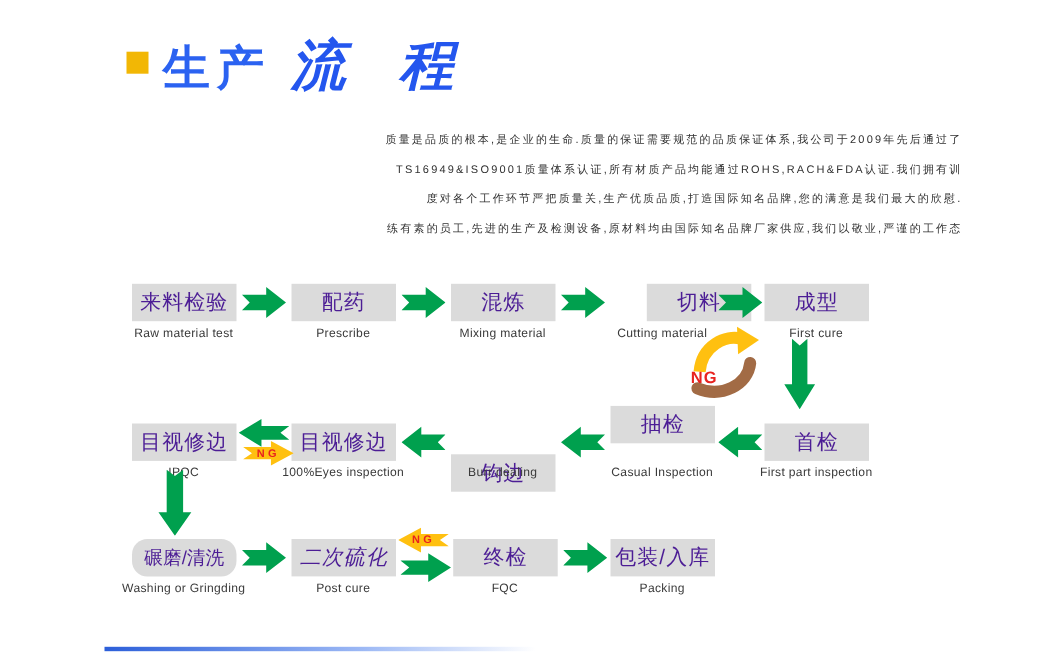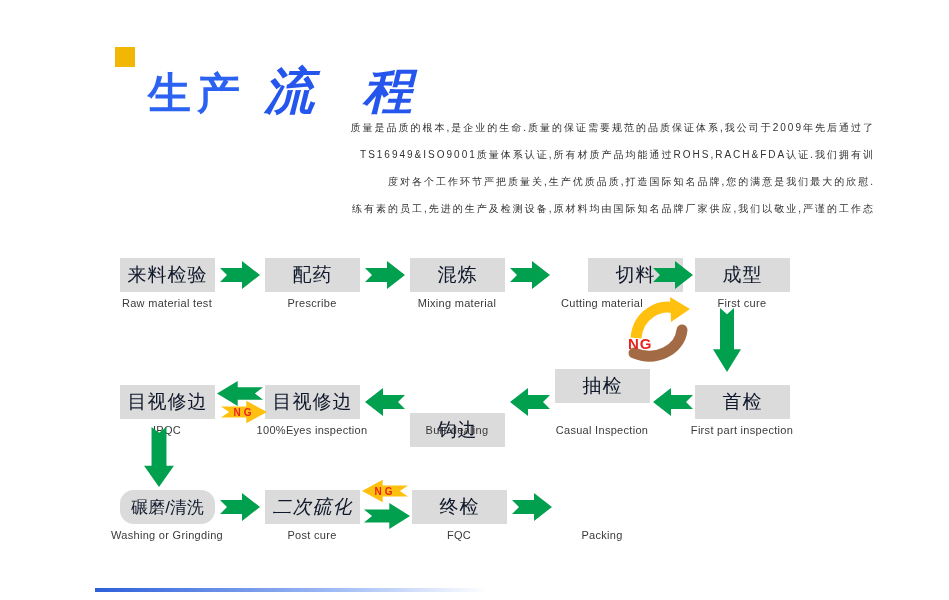--- a/index.html
+++ b/index.html
@@ -4,32 +4,32 @@
 <style>
   html,body{margin:0;padding:0;background:#ffffff;}
   .slide{
     position:relative;width:949px;height:600px;background:#ffffff;overflow:hidden;
     font-family:"Liberation Sans",sans-serif;
   }
   
   .title-bullet{position:absolute;left:115px;top:47px;width:20px;height:20px;background:#F2B705;}
   .title-main{
     position:absolute;left:148px;top:26px;
-    font-family:"Liberation Serif",serif;font-weight:bold;font-size:43px;color:#2B62F1;letter-spacing:6px;margin-top:32px;
+    font-family:"Liberation Serif",serif;font-weight:bold;font-size:43px;color:#2B62F1;letter-spacing:6px;
   }
   .title-script{
     font-family:"Liberation Serif",serif;font-weight:bold;font-style:italic;font-size:50px;
     letter-spacing:18px;margin-left:18px;color:#2456EE;
   }
   
   .intro{position:absolute;left:105px;top:114px;width:770px;color:#303030;}
   .intro div{font-size:10px;line-height:27px;letter-spacing:2px;white-space:nowrap;text-align:right;}
   
   .box{
-    position:absolute;width:95px;height:34px;background:#DBDBDB;color:#0f172a;
+    position:absolute;width:95px;height:34px;background:#DBDBDB;color:#4c1d95;
     display:flex;align-items:center;justify-content:center;font-size:19px;letter-spacing:1px;
   }
   .box.tight{font-size:17px;letter-spacing:0;}
   .en{
     position:absolute;width:170px;text-align:center;font-size:11px;color:#3a3a3a;letter-spacing:.3px;
   }
   .arr{position:absolute;}
   .arr svg{display:block;width:100%;height:100%;}
   .ngwrap{position:absolute;}
   .ngwrap svg{display:block;width:100%;height:100%;}
@@ -154,20 +154,21 @@
         <polygon points="8,0 8,40 1,40 15,62 29,40 22,40 22,0 15,6" fill="#00A04E"></polygon>
       </svg>
   </div>
 
   <div class="box tight" style="left:120px;top:490px;border-radius:14px;">碾磨/清洗</div>
   <div class="en" style="left:82px;top:529px;">Washing or Gringding</div>
   <div class="box" style="left:265px;top:490px;font-style:italic;">二次硫化</div>
   <div class="en" style="left:227px;top:529px;">Post cure</div>
   <div class="box" style="left:412px;top:490px;">终检</div>
   <div class="en" style="left:374px;top:529px;">FQC</div>
+  <div class="box" style="left:555px;top:490px;">包装/入库</div>
   <div class="en" style="left:517px;top:529px;">Packing</div>
 
   <div class="arr" style="left:220px;top:492px;width:40px;height:30px;">
     <svg viewBox="0 0 40 30">
         <polygon points="0,8 22,8 22,1 40,15 22,29 22,22 0,22 7,15" fill="#00A04E"></polygon>
       </svg>
   </div>
 
   <div class="ngwrap" style="left:362px;top:479px;width:46px;height:24px;">
     <svg viewBox="0 0 40 30" preserveAspectRatio="none">

